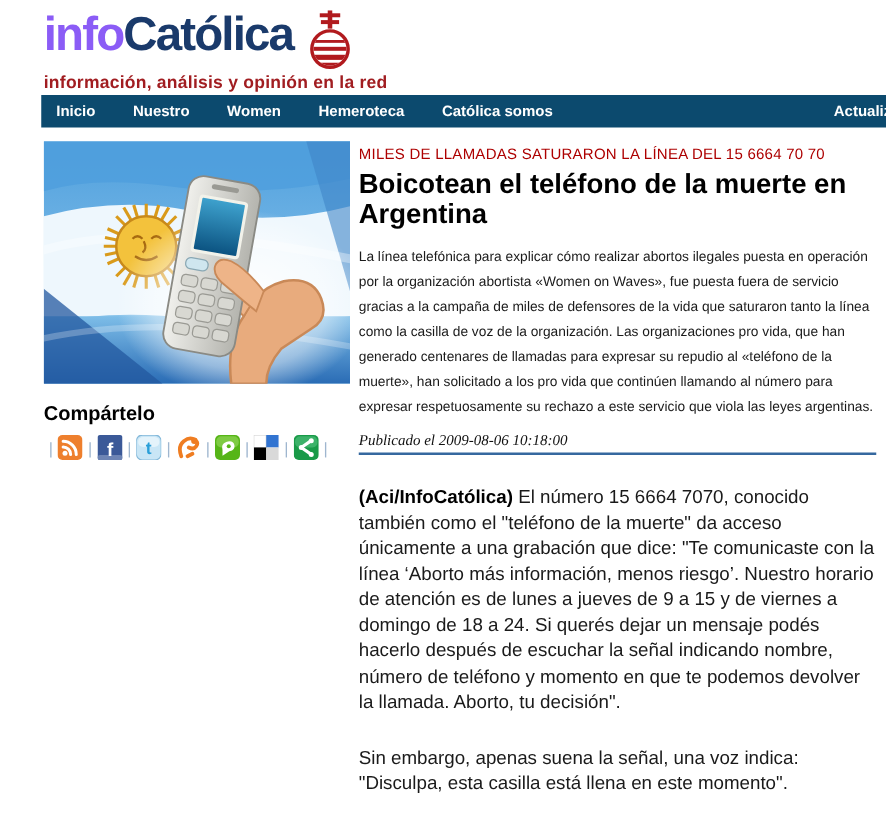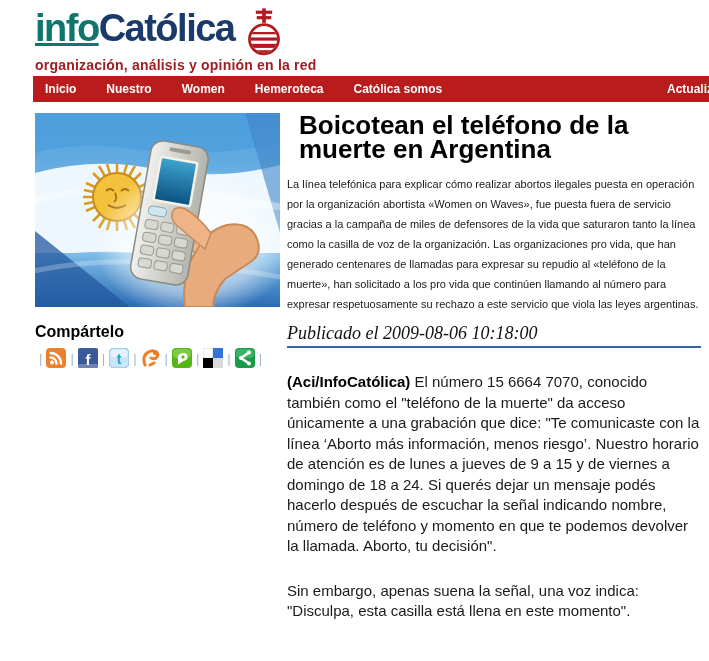--- a/index.html
+++ b/index.html
@@ -6,50 +6,50 @@
   html,body { width:709px; height:661px; }
   body {
     font-family:"Liberation Sans", sans-serif;
     background:#fff; color:#1a1a1a;
     overflow:hidden; position:relative;
   }
   
   .header { padding:6px 0 0 35px; }
   .logo-line { display:flex; align-items:flex-start; }
   .logo-text { font-weight:bold; font-size:38px; letter-spacing:-1.5px; line-height:44px; cursor:pointer; }
-  .logo-info { color:#0f766e;text-decoration:underline; }
+  .logo-info { color:#8b5cf6; }
   .logo-cat  { color:#1a3a6b;text-align:center; }
   .orb { margin:2px 0 0 10px; }
   .tagline { font-size:14px; font-weight:bold; color:#a11d21; margin-top:1px; letter-spacing:0.2px; }
   
   .navbar {
     margin-left:33px; height:26px; margin-top:3px;
-    background:#b91c1c; color:#fff;
+    background:#0c4a6e; color:#fff;
     display:flex; align-items:center;
     font-size:12px; font-weight:bold;
     padding:0 0 0 12px; overflow:hidden; white-space:nowrap;justify-content:flex-end;
   }
   .nav-item { margin-right:30px; cursor:pointer; }
   .nav-right { margin-left:auto; margin-right:-4px; }
   
   .main { display:flex; margin-top:11px; }
   .sidebar { flex:none; width:245px; margin-left:35px; }
   .photo { width:245px; height:194px; display:block; }
   .share-title { margin-top:16px; font-size:16px; font-weight:bold; color:#000000; }
   .share-row { margin-top:7px; display:flex; align-items:center; }
   .share-row .sep { color:#9fb6cf; font-size:13px; margin:0 4px; }
   .share-icon { width:20px; height:20px; display:block; cursor:pointer; }
   
   .article { margin-left:7px; width:414px; }
   .kicker { font-size:12px; color:#ad0000; letter-spacing:0.2px; margin:3px 0 5px; }
-  .title { font-size:26px; line-height:24px; font-weight:bold; color:#000; margin:0 12px 13px; }
+  .title { font-size:22px; line-height:24px; font-weight:bold; color:#000; margin:0 0 13px; }
   .lead { font-size:11px; line-height:20px; color:#1a1a1a; }
   .published {
     font-family:"Liberation Serif", serif; font-style:italic;
-    font-size:18px; color:#111; margin-top:9px;
+    font-size:12px; color:#111; margin-top:9px;
   }
   .rule { border:0; border-top:2px solid #35689f; margin-top:2px; }
   .body-para { font-size:15px; line-height:20.5px; color:#1a1a1a; margin-top:24px; }
   .body-para b { color:#000; }
 </style>
 </head>
 <body>
 
 <div class="header">
   <div class="logo-line">
@@ -66,21 +66,21 @@
           <circle cx="22" cy="34" r="14.5"></circle>
         </clipPath>
       <g clip-path="url(#orbclip)" fill="#b11a1e">
         <rect x="5" y="26" width="34" height="2.5"></rect>
         <rect x="5" y="32" width="34" height="3.5"></rect>
         <rect x="5" y="39" width="34" height="4.5"></rect>
         <rect x="5" y="46" width="34" height="5"></rect>
       </g>
     </svg>
   </div>
-  <div class="tagline">organización, análisis y opinión en la red</div>
+  <div class="tagline">información, análisis y opinión en la red</div>
 </div>
 
 <div class="navbar">
   <span class="nav-item">Inicio</span>
   <span class="nav-item">Nuestro</span>
   <span class="nav-item">Women</span>
   <span class="nav-item">Hemeroteca</span>
   <span class="nav-item">Católica somos</span>
   <span class="nav-right">Actualiz</span>
 </div>
@@ -233,20 +233,21 @@
         <path d="M14,4.5 L6,10 L14,15.5" stroke="#fff" stroke-width="2.6" fill="none" stroke-linecap="round" stroke-linejoin="round"></path>
         <circle cx="14" cy="4.5" r="2" fill="#fff"></circle>
         <circle cx="6" cy="10" r="2" fill="#fff"></circle>
         <circle cx="14" cy="15.5" r="2" fill="#fff"></circle>
       </svg>
       <span class="sep">|</span>
     </div>
   </div>
 
   <div class="article">
+    <div class="kicker">MILES DE LLAMADAS SATURARON LA LÍNEA DEL 15 6664 70 70</div>
     <h1 class="title">Boicotean el teléfono de la muerte en Argentina</h1>
     <p class="lead">La línea telefónica para explicar cómo realizar abortos ilegales puesta en operación por la organización abortista «Women on Waves», fue puesta fuera de servicio gracias a la campaña de miles de defensores de la vida que saturaron tanto la línea como la casilla de voz de la organización. Las organizaciones pro vida, que han generado centenares de llamadas para expresar su repudio al «teléfono de la muerte», han solicitado a los pro vida que continúen llamando al número para expresar respetuosamente su rechazo a este servicio que viola las leyes argentinas.</p>
     <div class="published">Publicado el 2009-08-06 10:18:00</div>
     <hr class="rule">
     <p class="body-para"><b>(Aci/InfoCatólica)</b><span> El número 15 6664 7070, conocido también como el "teléfono de la muerte" da acceso únicamente a una grabación que dice: "Te comunicaste con la línea ‘Aborto más información, menos riesgo’. Nuestro horario de atención es de lunes a jueves de 9 a 15 y de viernes a domingo de 18 a 24. Si querés dejar un mensaje podés hacerlo después de escuchar la señal indicando nombre, número de teléfono y momento en que te podemos devolver la llamada. Aborto, tu decisión".</span></p>
     <p class="body-para">Sin embargo, apenas suena la señal, una voz indica: "Disculpa, esta casilla está llena en este momento".</p>
   </div>
 </div>
 
 </body></html>

